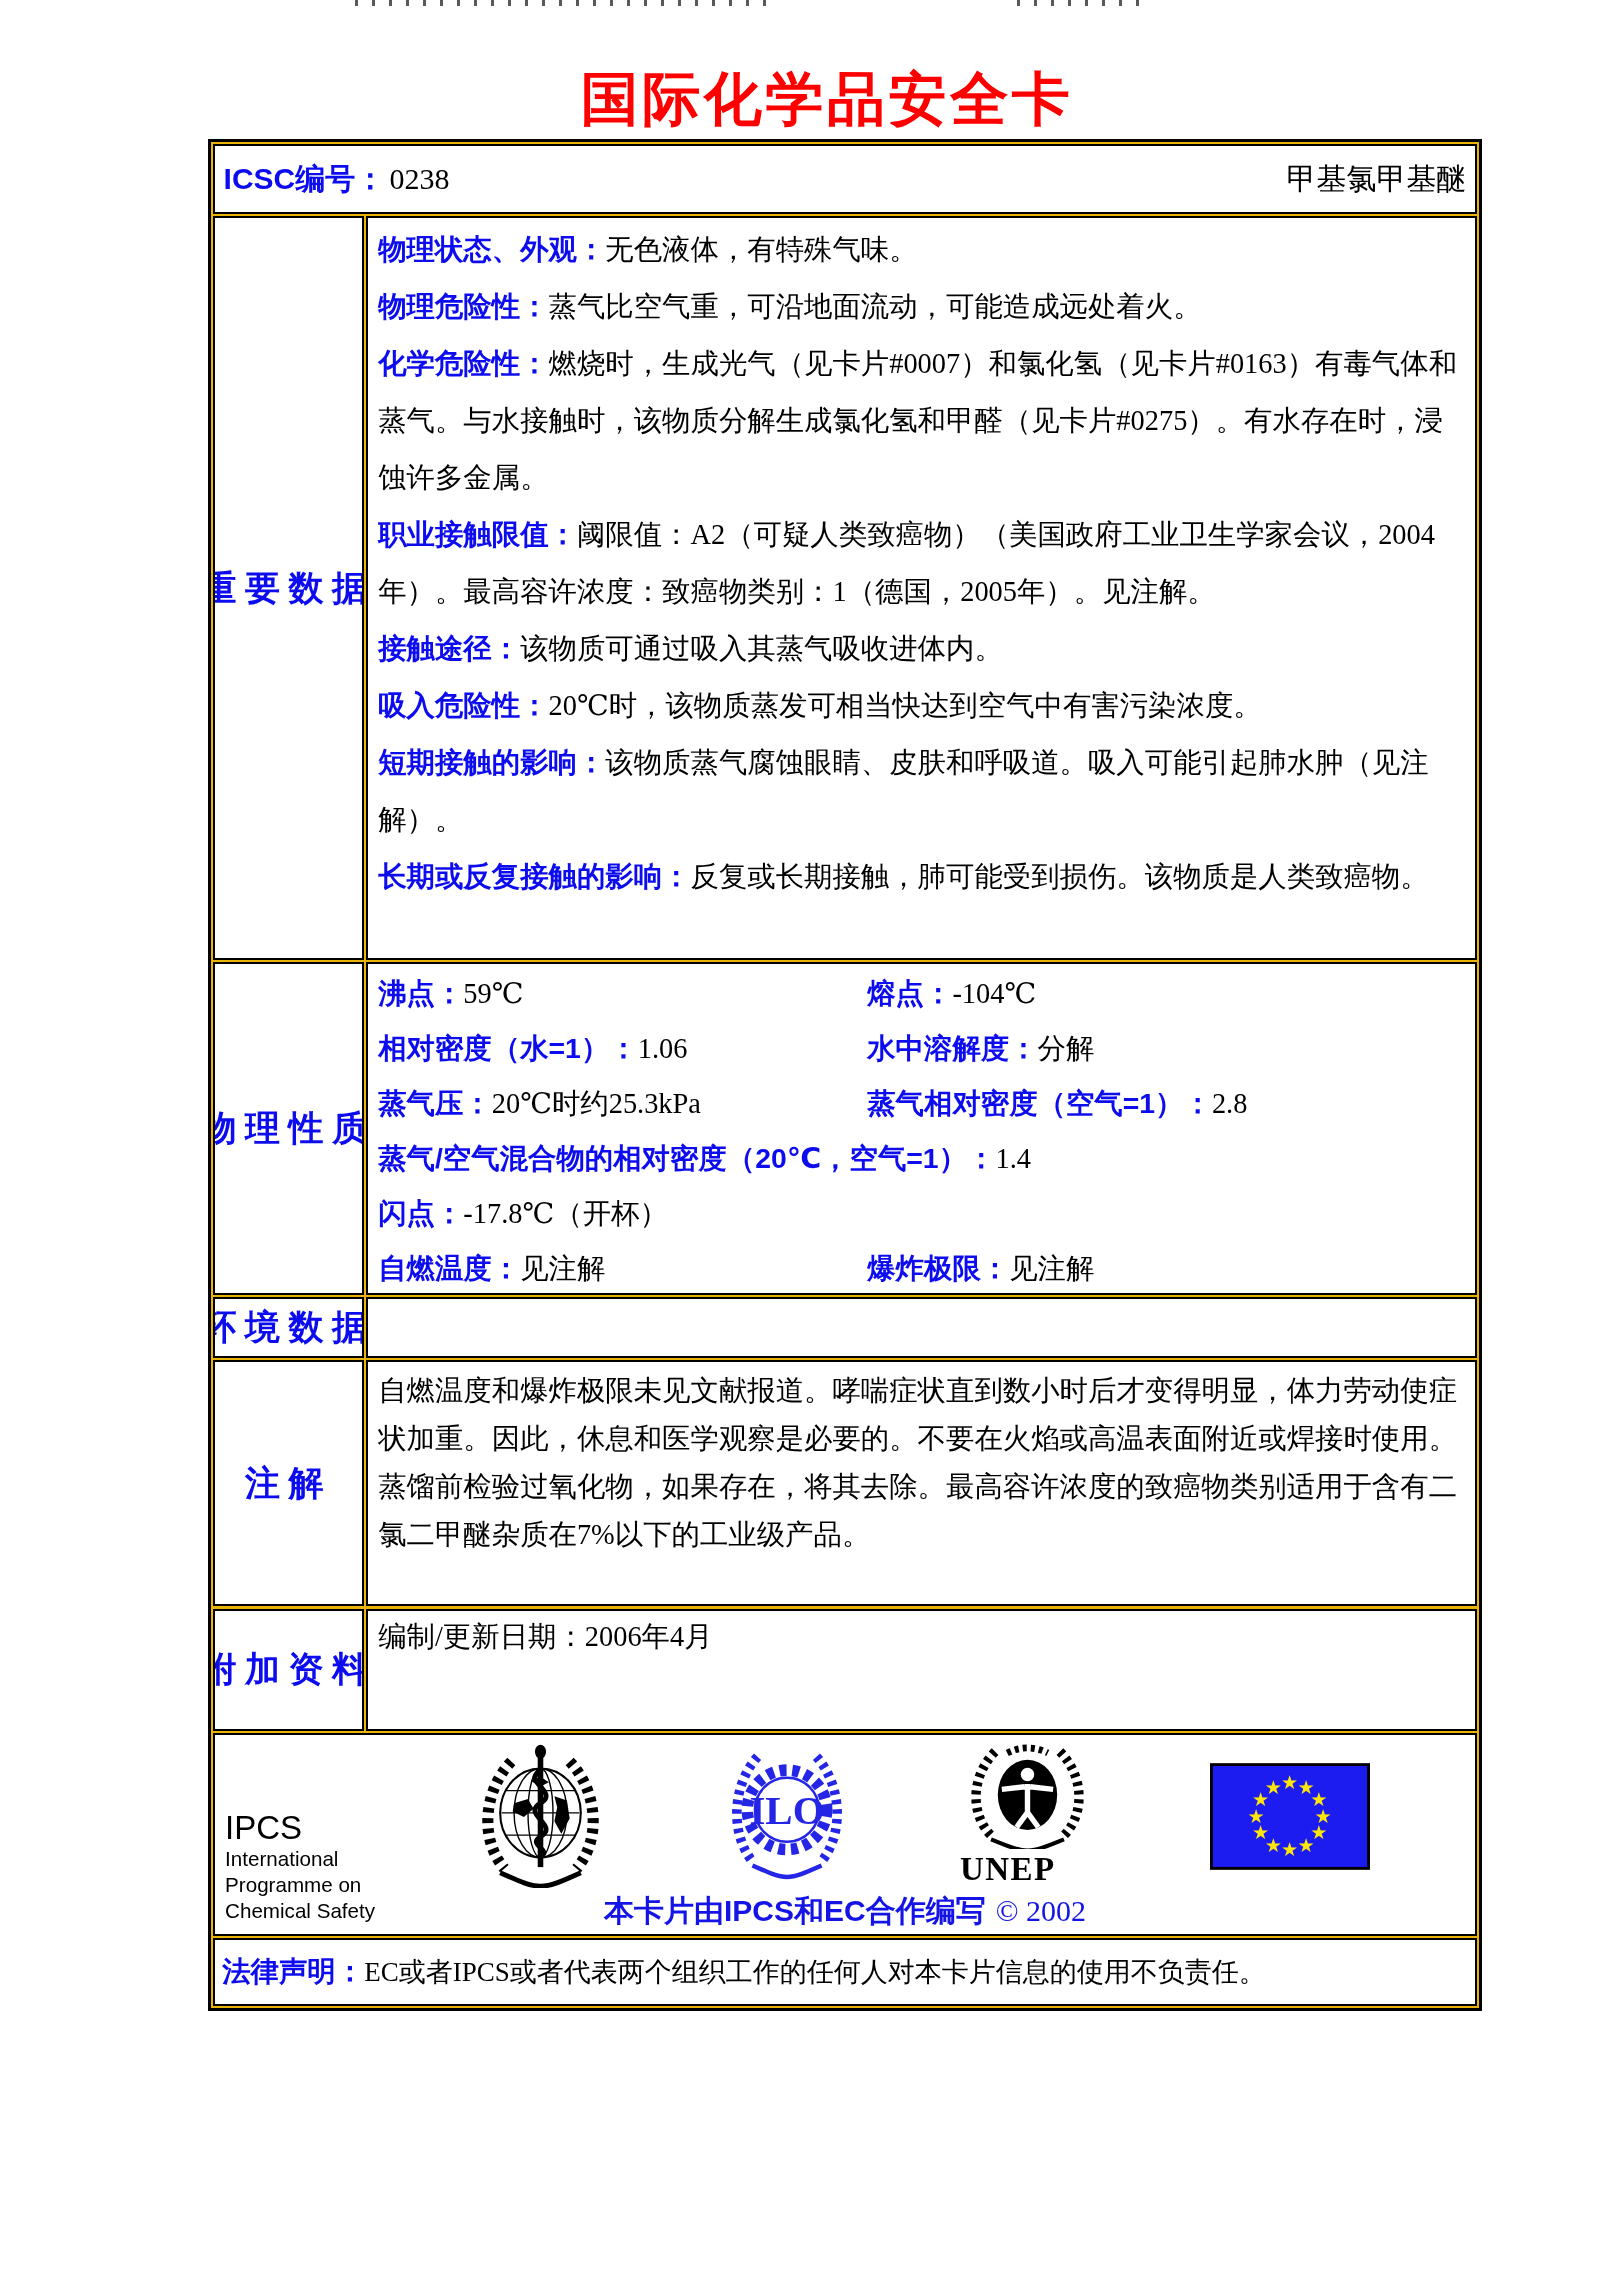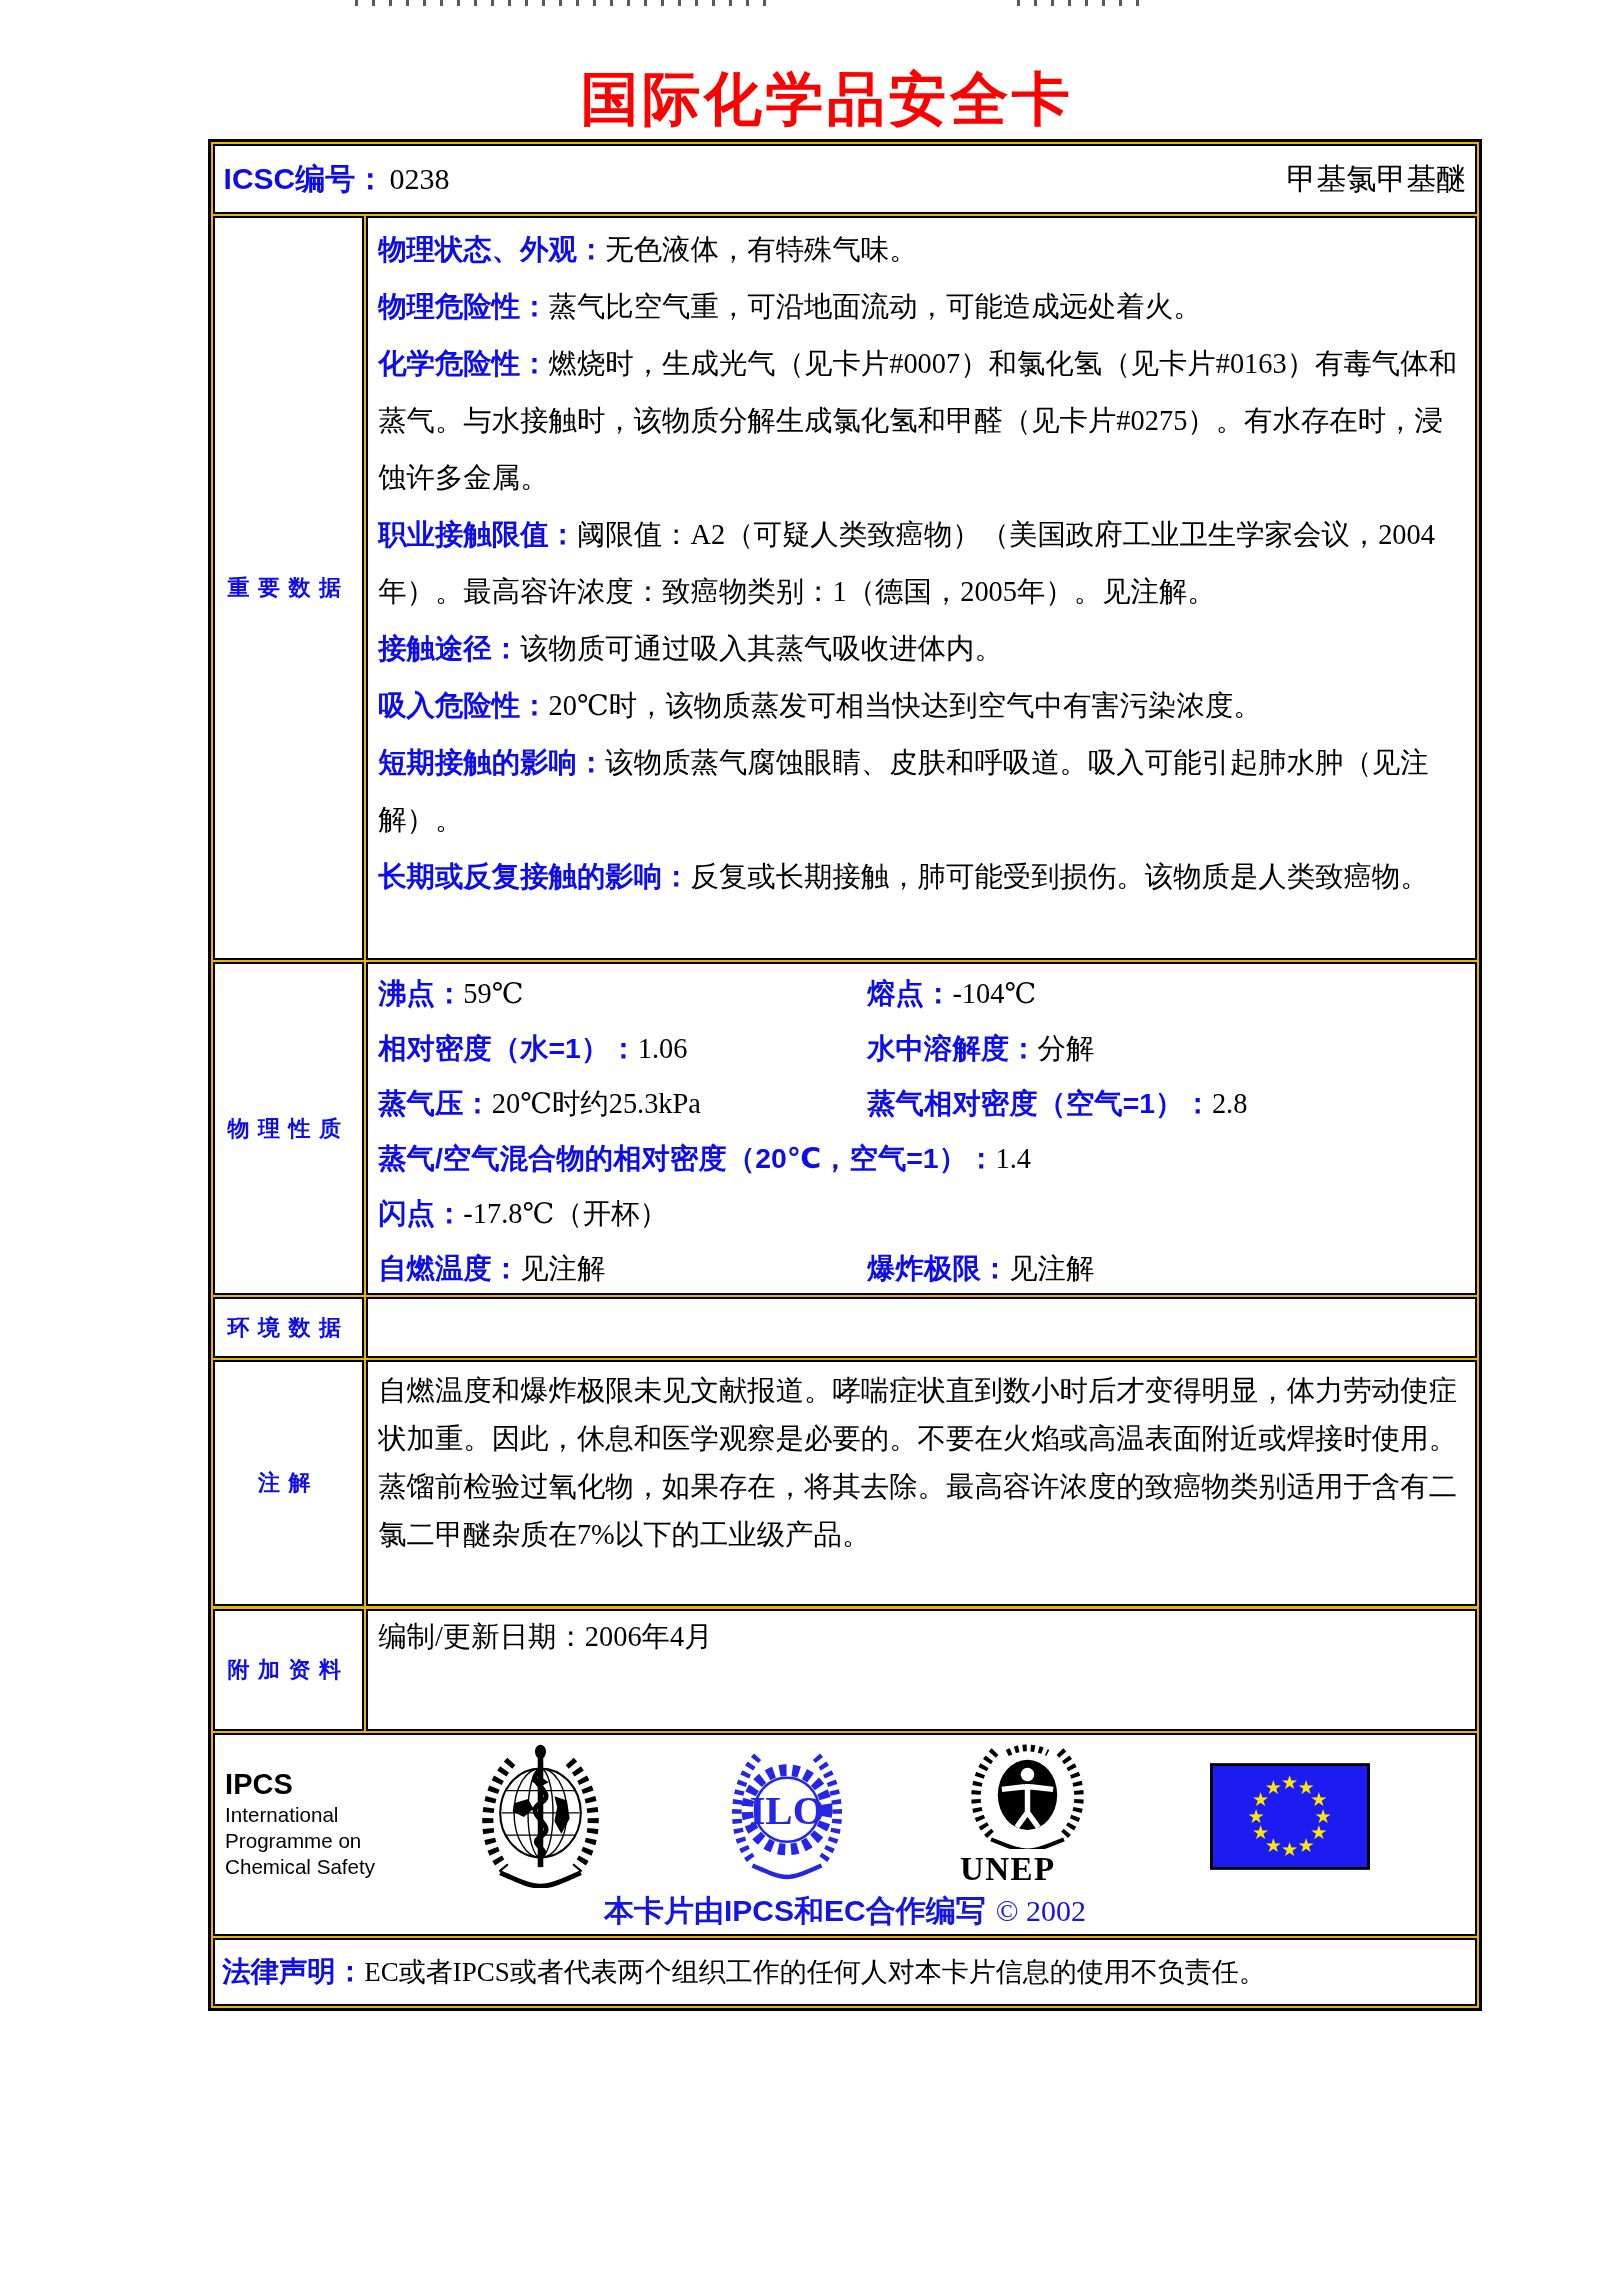--- a/index.html
+++ b/index.html
@@ -22,21 +22,21 @@
 
   .card-table{
     position:absolute;left:208px;top:139px;width:1274px;
     border:3.6px solid #000;padding:2.1px;box-sizing:border-box;background:#eab308;
   }
   .row{display:flex;gap:2.1px;margin-bottom:2.1px;}
   .row:last-child{margin-bottom:0;}
   .cell{border:2.1px solid #000;box-sizing:border-box;background:#fff;overflow:hidden;}
   .label-cell{flex:0 0 151px;display:flex;align-items:center;justify-content:center;text-align:center;}
   .label-cell .sec{
-    font-size:22px;font-weight:700;color:#0C0CEE;letter-spacing:8.5px;
+    font-size:35px;font-weight:700;color:#0C0CEE;letter-spacing:8.5px;
     font-family:"Liberation Sans","DejaVu Sans",sans-serif;white-space:nowrap;text-align:center;
   }
   .content-cell{flex:1;}
 
   
   .hdr{flex:1;height:70px;display:flex;align-items:center;justify-content:space-between;padding:0 8.5px;}
   .hdr .icsc-label{font-size:30px;font-weight:700;color:#0C0CEE;font-family:"Liberation Sans","DejaVu Sans",sans-serif;}
   .hdr .icsc-num{font-size:30px;color:#000;margin-left:4.3px;}
   .hdr .chem{font-size:30px;color:#000;}
 
@@ -50,21 +50,21 @@
   .pp-col{width:45%;}
   .pp-col.rest{width:55%;}
   .pp-col.wide{width:100%;}
   .env{height:61px;font-size:28.4px;}
   .notes{height:246px;padding:4.3px 10px 0 10px;font-size:28.4px;line-height:48px;}
   .addl{height:122px;padding:5.7px 10px 0 10px;font-size:28.4px;line-height:41px;}
 
   
   .logos{height:203px;position:relative;flex:1;}
   .ipcs-block{position:absolute;left:10px;top:31px;font-family:"Liberation Sans","DejaVu Sans",sans-serif;}
-  .ipcs-acronym{font-size:29px;font-weight:700;line-height:36px;}
+  .ipcs-acronym{font-size:33px;font-weight:400;line-height:36px;margin-top:44px;}
   .ipcs-line{font-size:20.6px;line-height:26px;}
   .logo{position:absolute;}
   .who-logo{left:256px;top:7.1px;}
   .ilo-logo{left:508px;top:7.1px;}
   .unep-block{left:745px;top:7.1px;text-align:left;width:142px;}
   .unep-caption{font-size:33px;font-weight:700;letter-spacing:1.4px;font-family:"Liberation Serif",serif;line-height:36px;}
   .eu-flag{left:995px;top:28.4px;}
   .credit-line{
     position:absolute;left:0;bottom:2px;width:100%;text-align:center;
     font-size:30px;font-weight:700;color:#1414E6;

